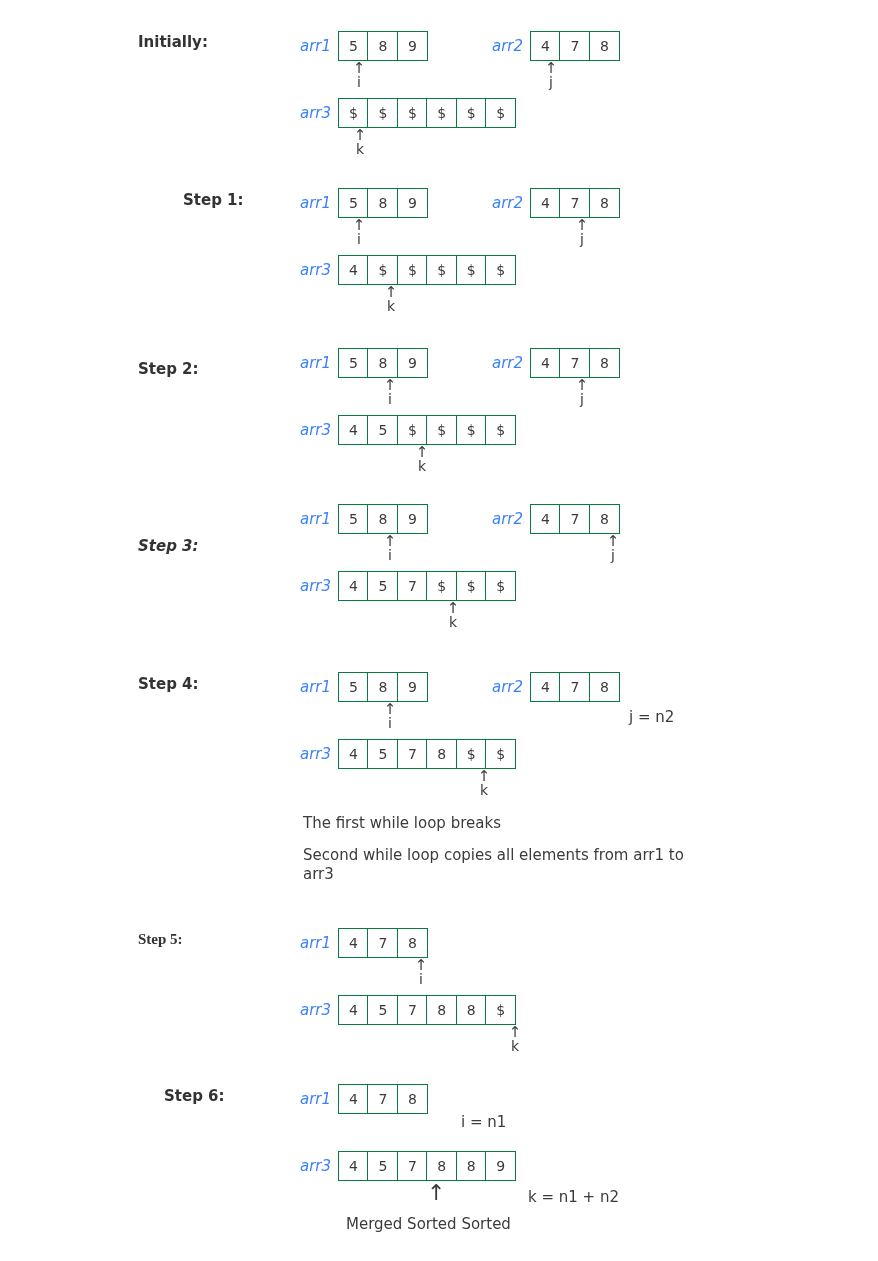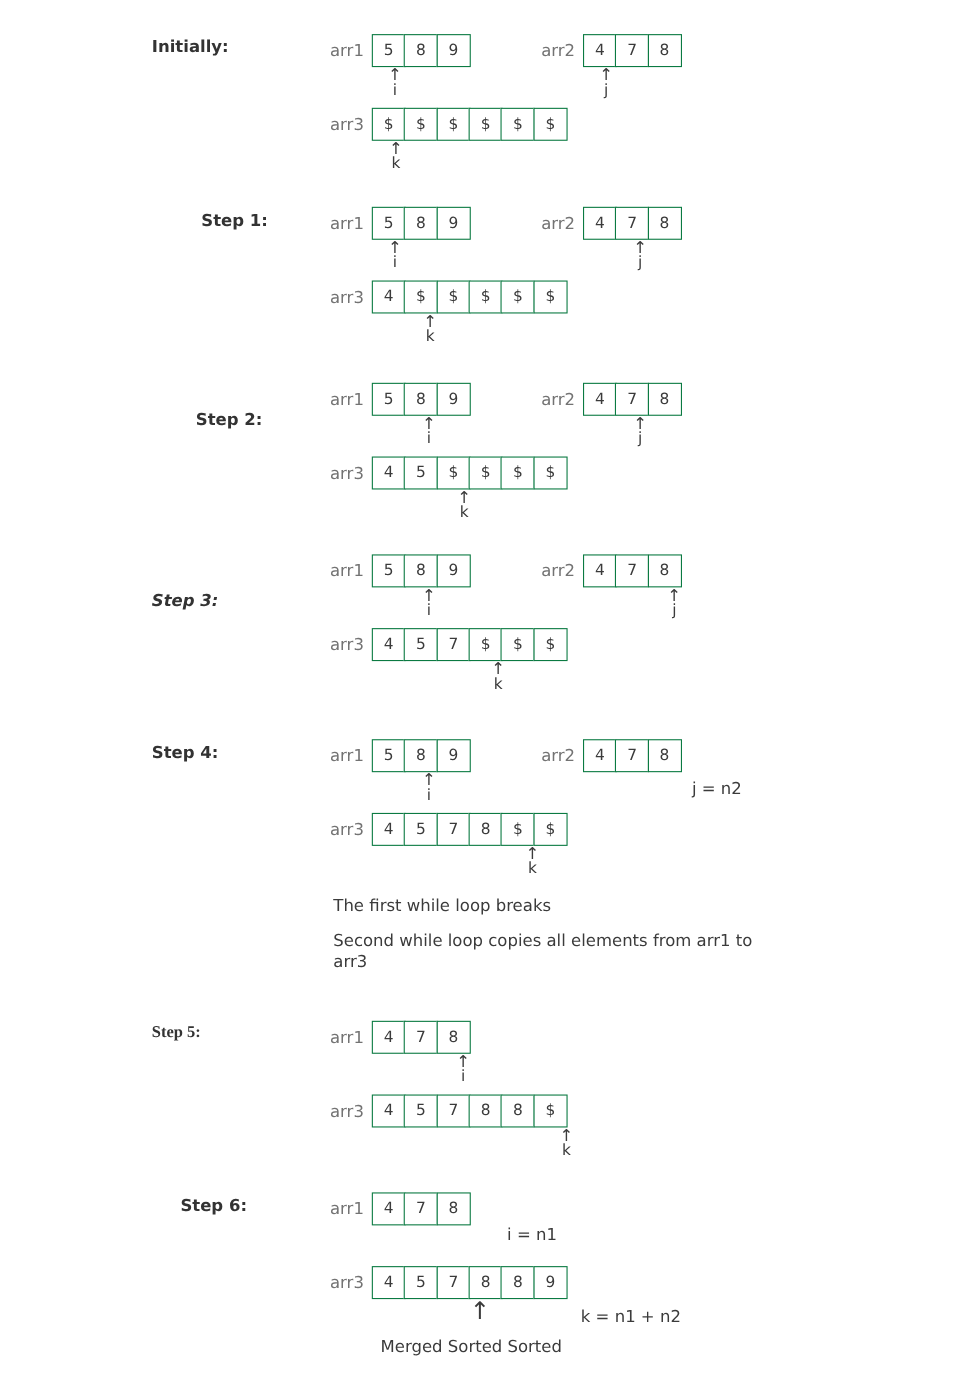--- a/index.html
+++ b/index.html
@@ -34,23 +34,24 @@
     white-space: nowrap;
   }
   
   .array-group {
     position: absolute;
     display: flex;
     align-items: center;
   }
   .array-name {
     font-size: 15px;
-    color: #737373;
+    color: #3b82f6;
     margin-right: 7px;
     white-space: nowrap;
+    font-style: italic;
   }
   .boxes {
     display: flex;
     position: relative;
   }
   .cell {
     width: 31px;
     height: 30px;
     border: 1.6px solid #0b7a42;
     margin-left: -1.6px;
@@ -202,21 +203,21 @@
         <span class="cell">$</span>
       </span>
     </div>
     <div class="pointer" style="left:382px; top:286px;">
       <span class="arrow">↑</span>
       <span class="plabel">k</span>
     </div>
   </div>
 
   <div class="step" style="top:0;">
-    <div class="step-label" style="top:372px;margin-left:40px;">Step 2:</div>
+    <div class="step-label" style="top:360px;">Step 2:</div>
 
     <div class="array-group" style="left:300px; top:348px;">
       <span class="array-name">arr1</span>
       <span class="boxes">
         <span class="cell">5</span>
         <span class="cell">8</span>
         <span class="cell">9</span>
       </span>
     </div>
     <div class="pointer" style="left:381px; top:379px;">

